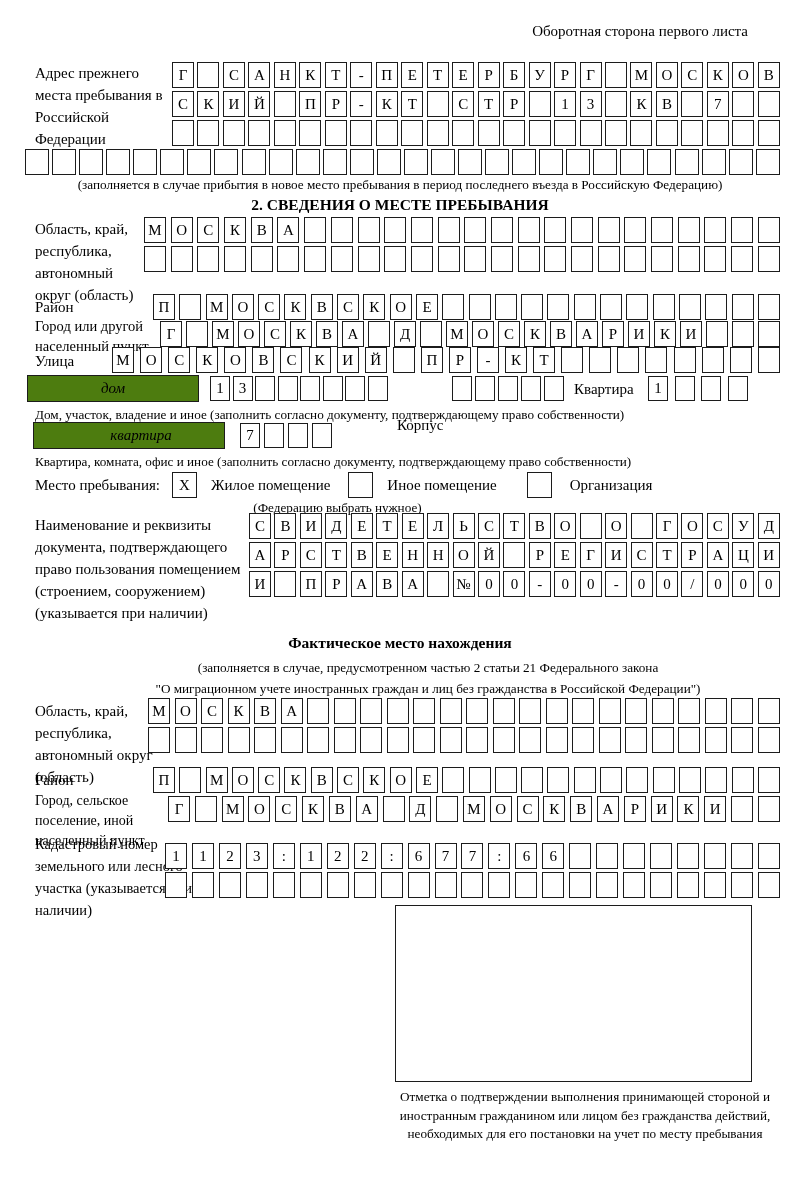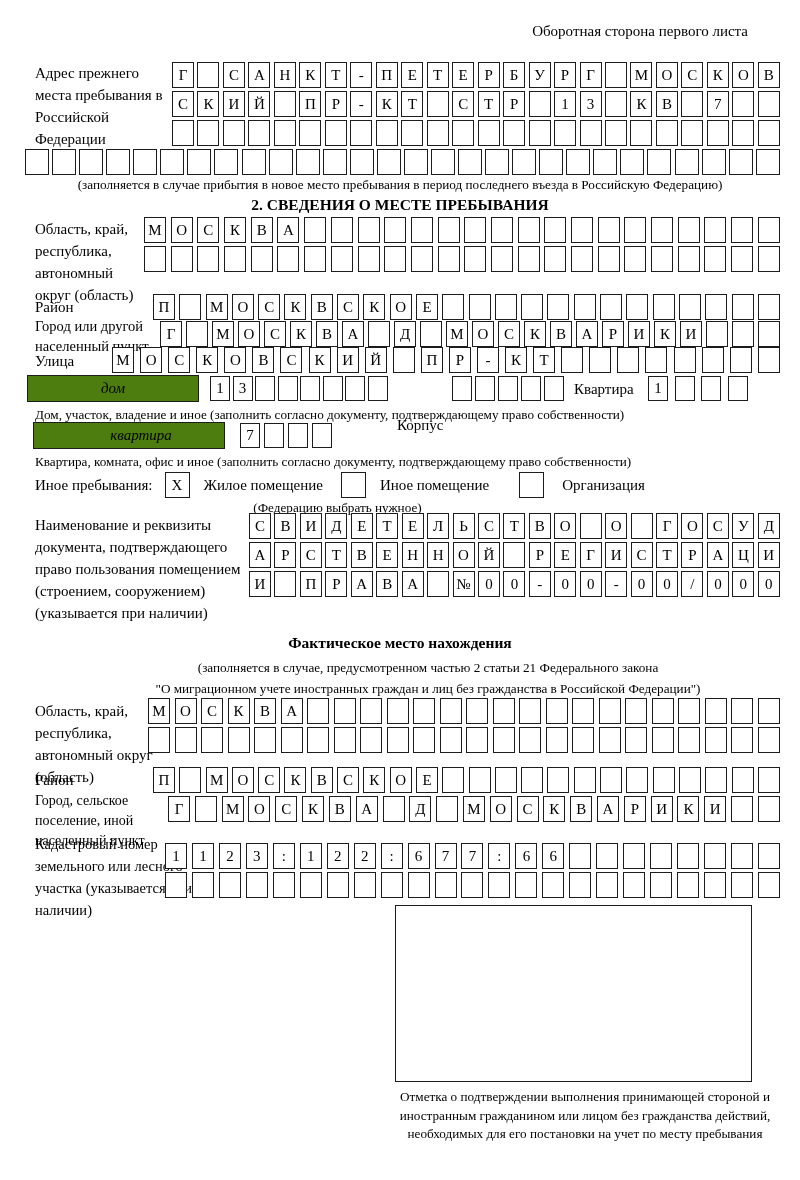--- a/index.html
+++ b/index.html
@@ -313,21 +313,21 @@
   <div class="fieldbox" style="left:33px;top:422px;width:192px;height:27px;padding-left:24px;">квартира</div>
   <div class="cells cw20" style="left:240px;top:423px;width:92px;">
       <span class="cell">7</span>
       <span class="cell"></span>
       <span class="cell"></span>
       <span class="cell"></span>
     </div>
   <div class="abs caption" style="left:35px;top:453px;">Квартира, комната, офис и иное (заполнить согласно документу, подтверждающему право собственности)</div>
 
   <div class="mesto" style="left:35px;top:472px;">
-    <span>Иное пребывания:</span>
+    <span>Место пребывания:</span>
     <span class="box" style="margin-left:12px;">X</span>
     <span style="margin-left:14px;">Жилое помещение</span>
     <span class="box" style="margin-left:18px;"></span>
     <span style="margin-left:14px;">Иное помещение</span>
     <span class="box" style="margin-left:30px;"></span>
     <span style="margin-left:18px;">Организация</span>
   </div>
   <div class="abs caption center" style="left:190px;top:499px;width:295px;">(Федерацию выбрать нужное)</div>
 
   <div class="abs label" style="left:35px;top:514px;width:215px;">Наименование и реквизиты документа, подтверждающего право пользования помещением (строением, сооружением) (указывается при наличии)</div>

